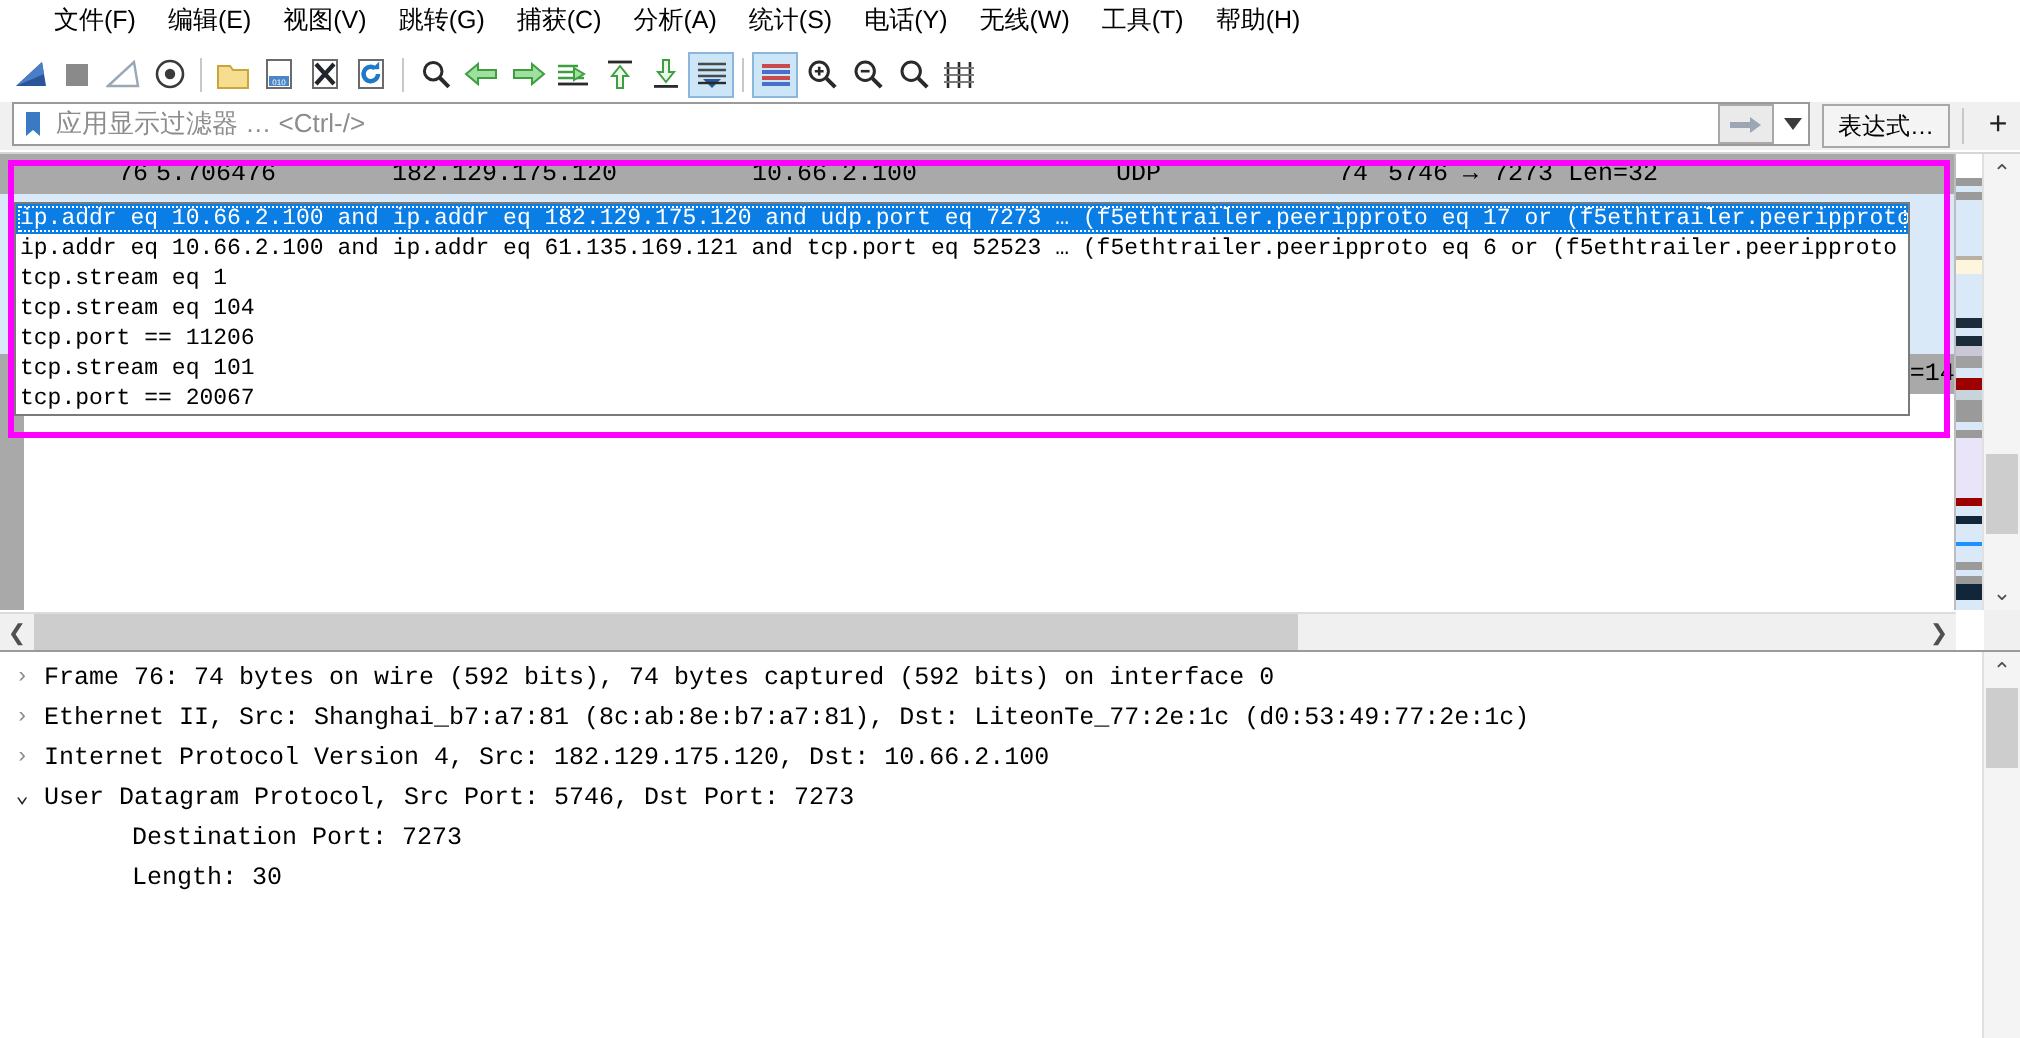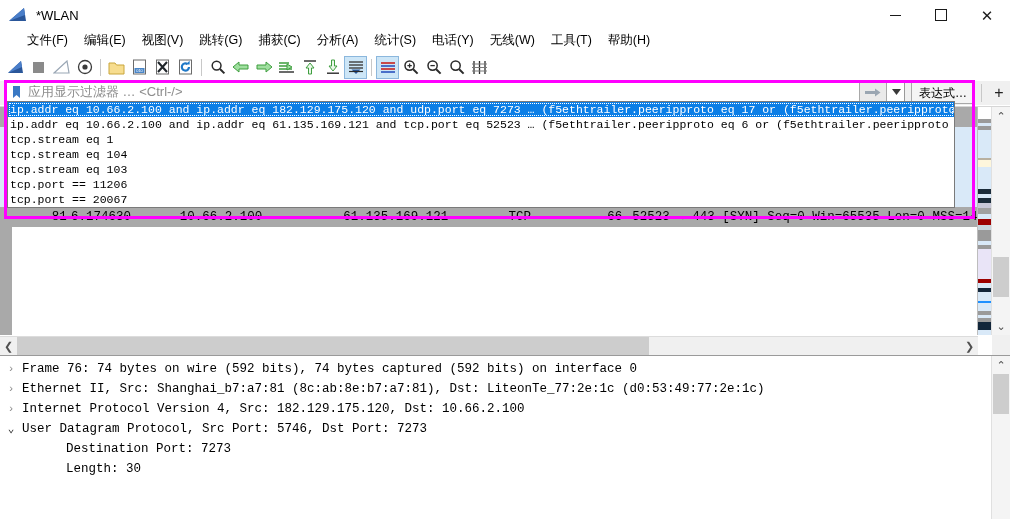--- a/index.html
+++ b/index.html
@@ -412,40 +412,20 @@
     left: 1px; top: 18px;
     width: 16px; height: 40px;
     background: #cdcdcd;
   }
 </style>
 </head>
 <body>
 
 <div class="app">
 
-  <div class="titlebar">
-    <span class="title-logo">
-      <svg width="22" height="16" viewBox="0 0 22 16">
-        <path d="M1 14 L16 1 L18 14 Z" fill="#2a5699"></path>
-        <path d="M1 14 L16 1 L17 8 Z" fill="#4a7ec9"></path>
-      </svg>
-    </span>
-    <span class="title-text">*WLAN</span>
-    <div class="win-controls">
-      <div class="win-btn">
-          <i class="glyph-min"></i>
-        </div>
-      <div class="win-btn">
-          <i class="glyph-max"></i>
-        </div>
-      <div class="win-btn">
-          <span class="glyph-close">✕</span>
-        </div>
-    </div>
-  </div>
 
   <div class="menubar">
     <div class="menu-item">文件(F)</div>
     <div class="menu-item">编辑(E)</div>
     <div class="menu-item">视图(V)</div>
     <div class="menu-item">跳转(G)</div>
     <div class="menu-item">捕获(C)</div>
     <div class="menu-item">分析(A)</div>
     <div class="menu-item">统计(S)</div>
     <div class="menu-item">电话(Y)</div>
@@ -614,22 +594,22 @@
       <div class="filter-sep2"></div>
       <div class="filter-plus">+</div>
     </div>
   </div>
 
   <div class="filter-dropdown" id="filter-dropdown">
       <div class="fd-item sel">ip.addr eq 10.66.2.100 and ip.addr eq 182.129.175.120 and udp.port eq 7273 … (f5ethtrailer.peeripproto eq 17 or (f5ethtrailer.peeripproto eq 0 and udp</div>
       <div class="fd-item">ip.addr eq 10.66.2.100 and ip.addr eq 61.135.169.121 and tcp.port eq 52523 … (f5ethtrailer.peeripproto eq 6 or (f5ethtrailer.peeripproto eq 0 and tcp</div>
       <div class="fd-item">tcp.stream eq 1</div>
       <div class="fd-item">tcp.stream eq 104</div>
-      <div class="fd-item">tcp.stream eq 103</div>
       <div class="fd-item">tcp.port == 11206</div>
+      <div class="fd-item">tcp.stream eq 101</div>
       <div class="fd-item">tcp.port == 20067</div>
     </div>
 
   <div class="packet-list-wrap">
     <div class="gutter-strip"></div>
     <div class="packet-rows" id="packet-rows">
         <div class="prow graysel">
           <div class="c-no">76</div>
           <div class="c-time">5.706476</div>
           <div class="c-src">182.129.175.120</div>

